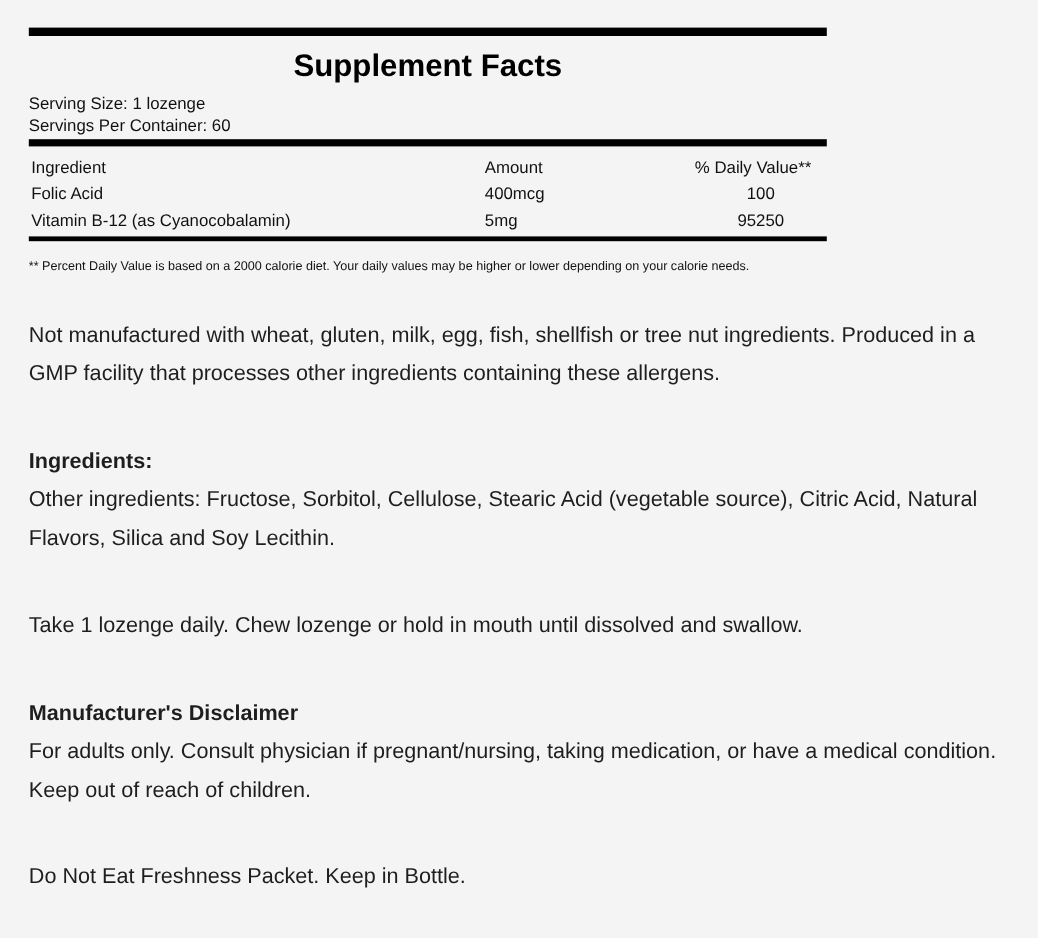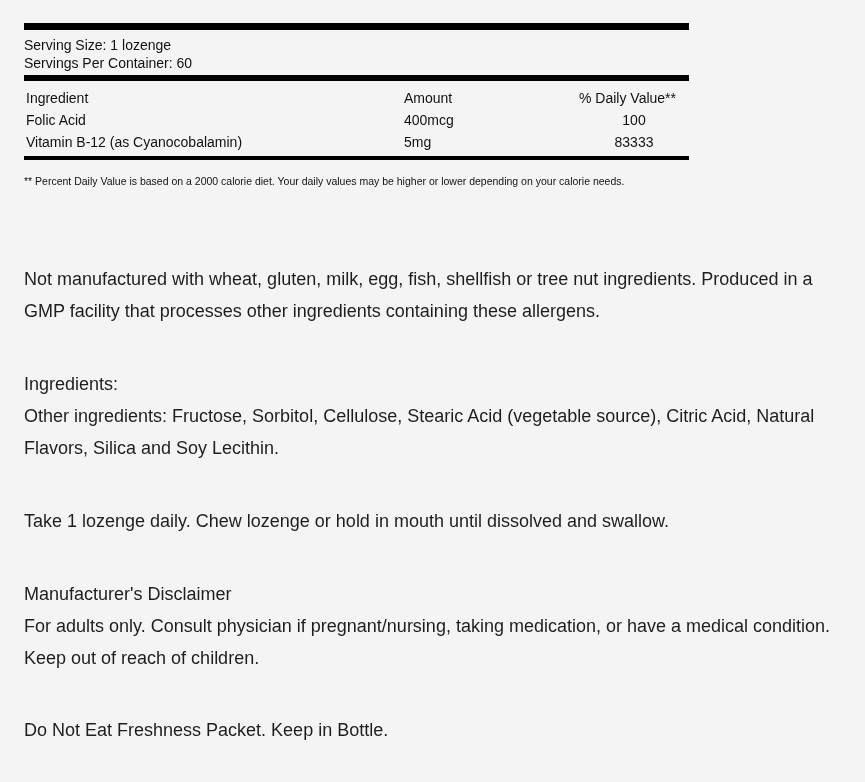--- a/index.html
+++ b/index.html
@@ -28,27 +28,28 @@
   .col-dv { text-align: center; width: 110px; padding-right: 0 !important; }
   .bar-thin { height: 4px; background: #000; margin-top: 3px; }
   .footnotes { font-size: 10.5px; line-height: 13px; margin-top: 15px; color: #111; }
   .body-text {
     position: absolute; left: 24px; top: 263px; width: 830px;
     font-size: 18px; line-height: 32px; color: #1e1e1e;
   }
   .body-text p { margin: 0; }
   .gap-lg { height: 41px; }
   .gap-md { height: 40px; }
-  .heading { font-weight: normal; }
+  .heading { font-weight: bold; }
 </style>
 </head>
 <body>
 
 <div class="facts">
   <div class="bar-thick"></div>
+  <div class="facts-title">Supplement Facts</div>
   <div class="serving">
     <div>Serving Size: 1 lozenge</div>
     <div>Servings Per Container: 60</div>
   </div>
   <div class="bar-mid"></div>
   <table class="facts-table">
     <thead>
       <tr>
         <th>Ingredient</th>
         <th class="col-amt">Amount</th>
@@ -57,21 +58,21 @@
     </thead>
     <tbody>
       <tr>
         <td>Folic Acid</td>
         <td class="col-amt">400mcg</td>
         <td class="col-dv">100</td>
       </tr>
       <tr>
         <td>Vitamin B-12 (as Cyanocobalamin)</td>
         <td class="col-amt">5mg</td>
-        <td class="col-dv">83333</td>
+        <td class="col-dv">95250</td>
       </tr>
     </tbody>
   </table>
   <div class="bar-thin"></div>
   <div class="footnotes">
     <div>** Percent Daily Value is based on a 2000 calorie diet. Your daily values may be higher or lower depending on your calorie needs.</div>
   </div>
 </div>
 
 <div class="body-text">

